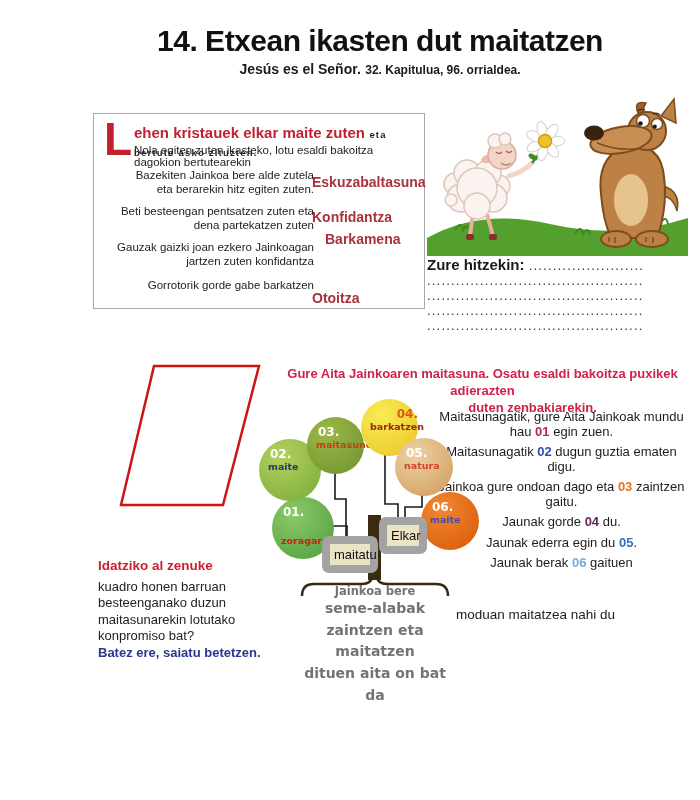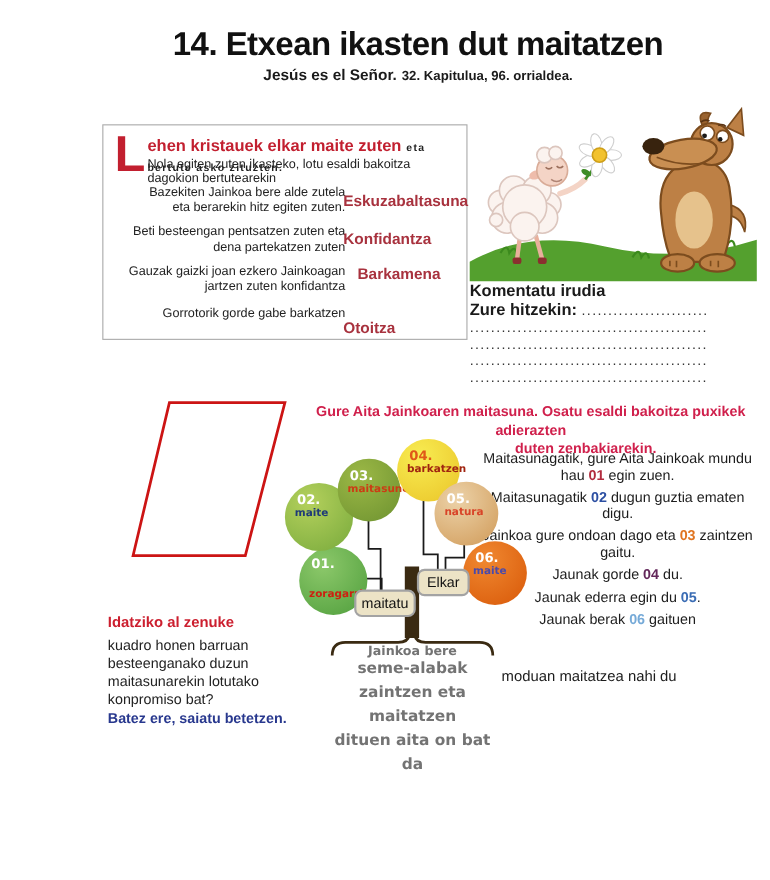--- a/index.html
+++ b/index.html
@@ -20,21 +20,21 @@
   .dropcap { position:absolute; left:10px; top:6px; font-size:46px; line-height:0.85;
              font-weight:bold; color:#c21f2f; }
   .lead-line { position:absolute; left:40px; top:10px; width:288px; line-height:1.1; }
   .lead-red { color:#c21f2f; font-weight:bold; font-size:15px; }
   .lead-black { font-size:9.5px; font-weight:bold; letter-spacing:1.2px; color:#222; }
   .lead-instr { position:absolute; left:40px; top:30px; width:288px; font-size:11.5px; color:#222; }
   .stm { position:absolute; left:20px; width:200px; text-align:right; font-size:11.5px;
          line-height:1.2; color:#222; }
   .stm1 { top:55px; } .stm2 { top:91px; } .stm3 { top:127px; } .stm4 { top:165px; }
   .virtue { position:absolute; left:218px; width:112px; font-size:14px; font-weight:bold; color:#a8323e; }
-  .v1 { top:60px; } .v2 { top:95px; } .v3 { top:127px;padding-left:13px; } .v4 { top:176px; }
+  .v1 { top:60px; } .v2 { top:95px; } .v3 { top:117px;padding-left:13px; } .v4 { top:176px; }
 
   
   .illustration { position:absolute; left:425px; top:96px; width:265px; height:160px; }
 
   
   .comment { position:absolute; left:427px; top:256px; width:215px; }
   .comment-title { font-size:15px; font-weight:bold; }
   .comment-label-row { font-size:15px; font-weight:bold; white-space:nowrap; overflow:hidden; }
   .dots { font-size:13px; font-weight:normal; letter-spacing:1.2px; color:#333; }
   .dot-line { white-space:nowrap; overflow:hidden; height:15px; }
@@ -55,21 +55,21 @@
   .balloon .b-word { display:block; font-weight:bold; font-size:9.5px; padding:0 0 0 9px;
                      font-family:"DejaVu Sans", sans-serif; }
   .b1 { left:272px; top:497px; width:62px; height:62px; }
   .b1 .b-word { padding-top:16px; }
   .b2 { left:259px; top:439px; width:62px; height:62px; }
   .b3 { left:307px; top:417px; width:57px; height:57px; }
   .b4 { left:361px; top:399px; width:57px; height:57px; }
   .b5 { left:395px; top:438px; width:58px; height:58px; }
   .b6 { left:421px; top:492px; width:58px; height:58px; }
 
-  .tree-box { position:absolute; z-index:3; background:#ece3c6; border:2px solid #a3a3a3;
+  .tree-box { position:absolute; z-index:3; background:#ece3c6; border:8px solid #a3a3a3;
               border-radius:7px; font-size:13px; text-align:center; padding:3px 4px; color:#111; }
   .box-maitatu { left:322px; top:536px; width:56px; }
   .box-elkar  { left:379px; top:517px; width:48px; }
 
   .sentences { position:absolute; left:433px; top:409px; width:257px; text-align:center; }
   .sentence { font-size:13px; line-height:1.16; margin-bottom:5px; color:#1c1c1c; }
   .sentence .blank-num { font-weight:bold; }
 
   .suffix { position:absolute; left:456px; top:571px; font-size:13.5px; color:#1c1c1c;margin-top:36px; }
 
@@ -187,21 +187,20 @@
           <ellipse cx="11" cy="0" rx="9" ry="4.8" transform="rotate(204)"></ellipse>
           <ellipse cx="11" cy="0" rx="9" ry="4.8" transform="rotate(255)"></ellipse>
           <ellipse cx="11" cy="0" rx="9" ry="4.8" transform="rotate(306)"></ellipse>
         </g>
         <circle cx="120" cy="45" r="6.5" fill="#f2c22e" stroke="#cf9f18" stroke-width="1.5"></circle>
       </g>
     </svg>
   </div>
 
   <div class="comment">
-    <div class="comment-title">Komentatu irudia</div>
     <div class="comment-label-row">
       <span>Zure hitzekin:</span>
       <span class="dots">..........................</span>
     </div>
     <div class="dot-line dots">.............................................</div>
     <div class="dot-line dots">.............................................</div>
     <div class="dot-line dots">.............................................</div>
     <div class="dot-line dots">.............................................</div>
   </div>
 
@@ -235,21 +234,21 @@
   </div>
   <div class="balloon b2" style="background: radial-gradient(circle at 35% 28%, rgb(180, 208, 92), rgb(120, 170, 60));">
     <span class="b-num" style="color: rgb(255, 255, 255);">02.</span>
     <span class="b-word" style="color: rgb(30, 58, 120);">maite</span>
   </div>
   <div class="balloon b3" style="background: radial-gradient(circle at 35% 28%, rgb(156, 184, 70), rgb(109, 146, 48));">
     <span class="b-num" style="color: rgb(255, 255, 255);">03.</span>
     <span class="b-word" style="color: rgb(204, 60, 20);">maitasunez</span>
   </div>
   <div class="balloon b4" style="background: radial-gradient(circle at 35% 28%, rgb(248, 236, 82), rgb(234, 196, 40));">
-    <span class="b-num" style="color: rgb(224, 88, 24);">04.</span>
+    <span class="b-num" style="color: rgb(224, 88, 24); text-align: right;">04.</span>
     <span class="b-word" style="color: rgb(160, 36, 16);">barkatzen</span>
   </div>
   <div class="balloon b5" style="background: radial-gradient(circle at 35% 28%, rgb(236, 210, 168), rgb(208, 154, 88));">
     <span class="b-num" style="color: rgb(255, 255, 255);">05.</span>
     <span class="b-word" style="color: rgb(216, 68, 40);">natura</span>
   </div>
   <div class="balloon b6" style="background: radial-gradient(circle at 35% 28%, rgb(240, 136, 48), rgb(216, 88, 8));">
     <span class="b-num" style="color: rgb(255, 255, 255);">06.</span>
     <span class="b-word" style="color: rgb(74, 74, 170);">maite</span>
   </div>

